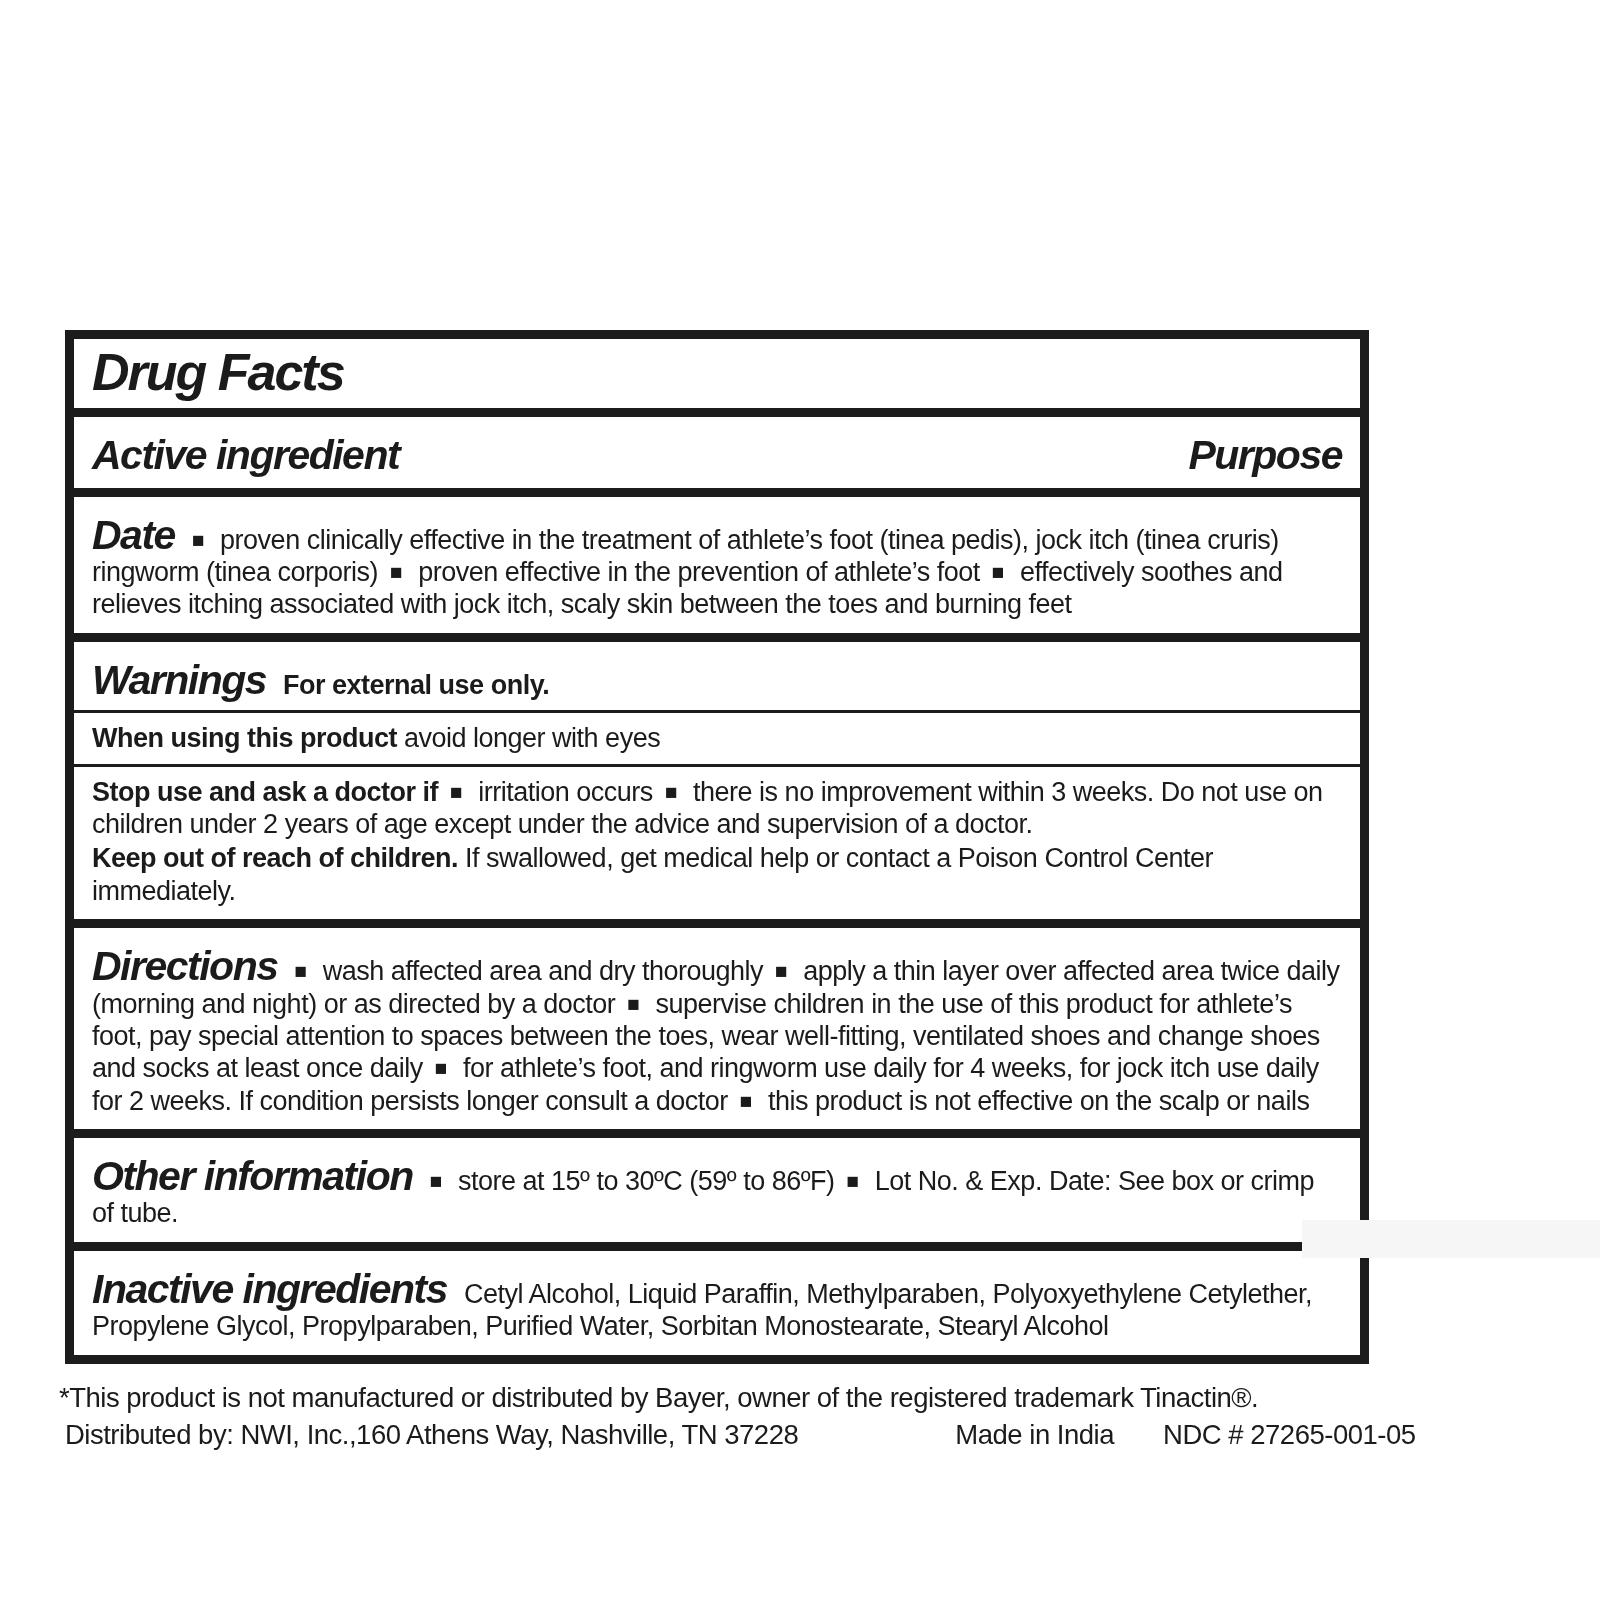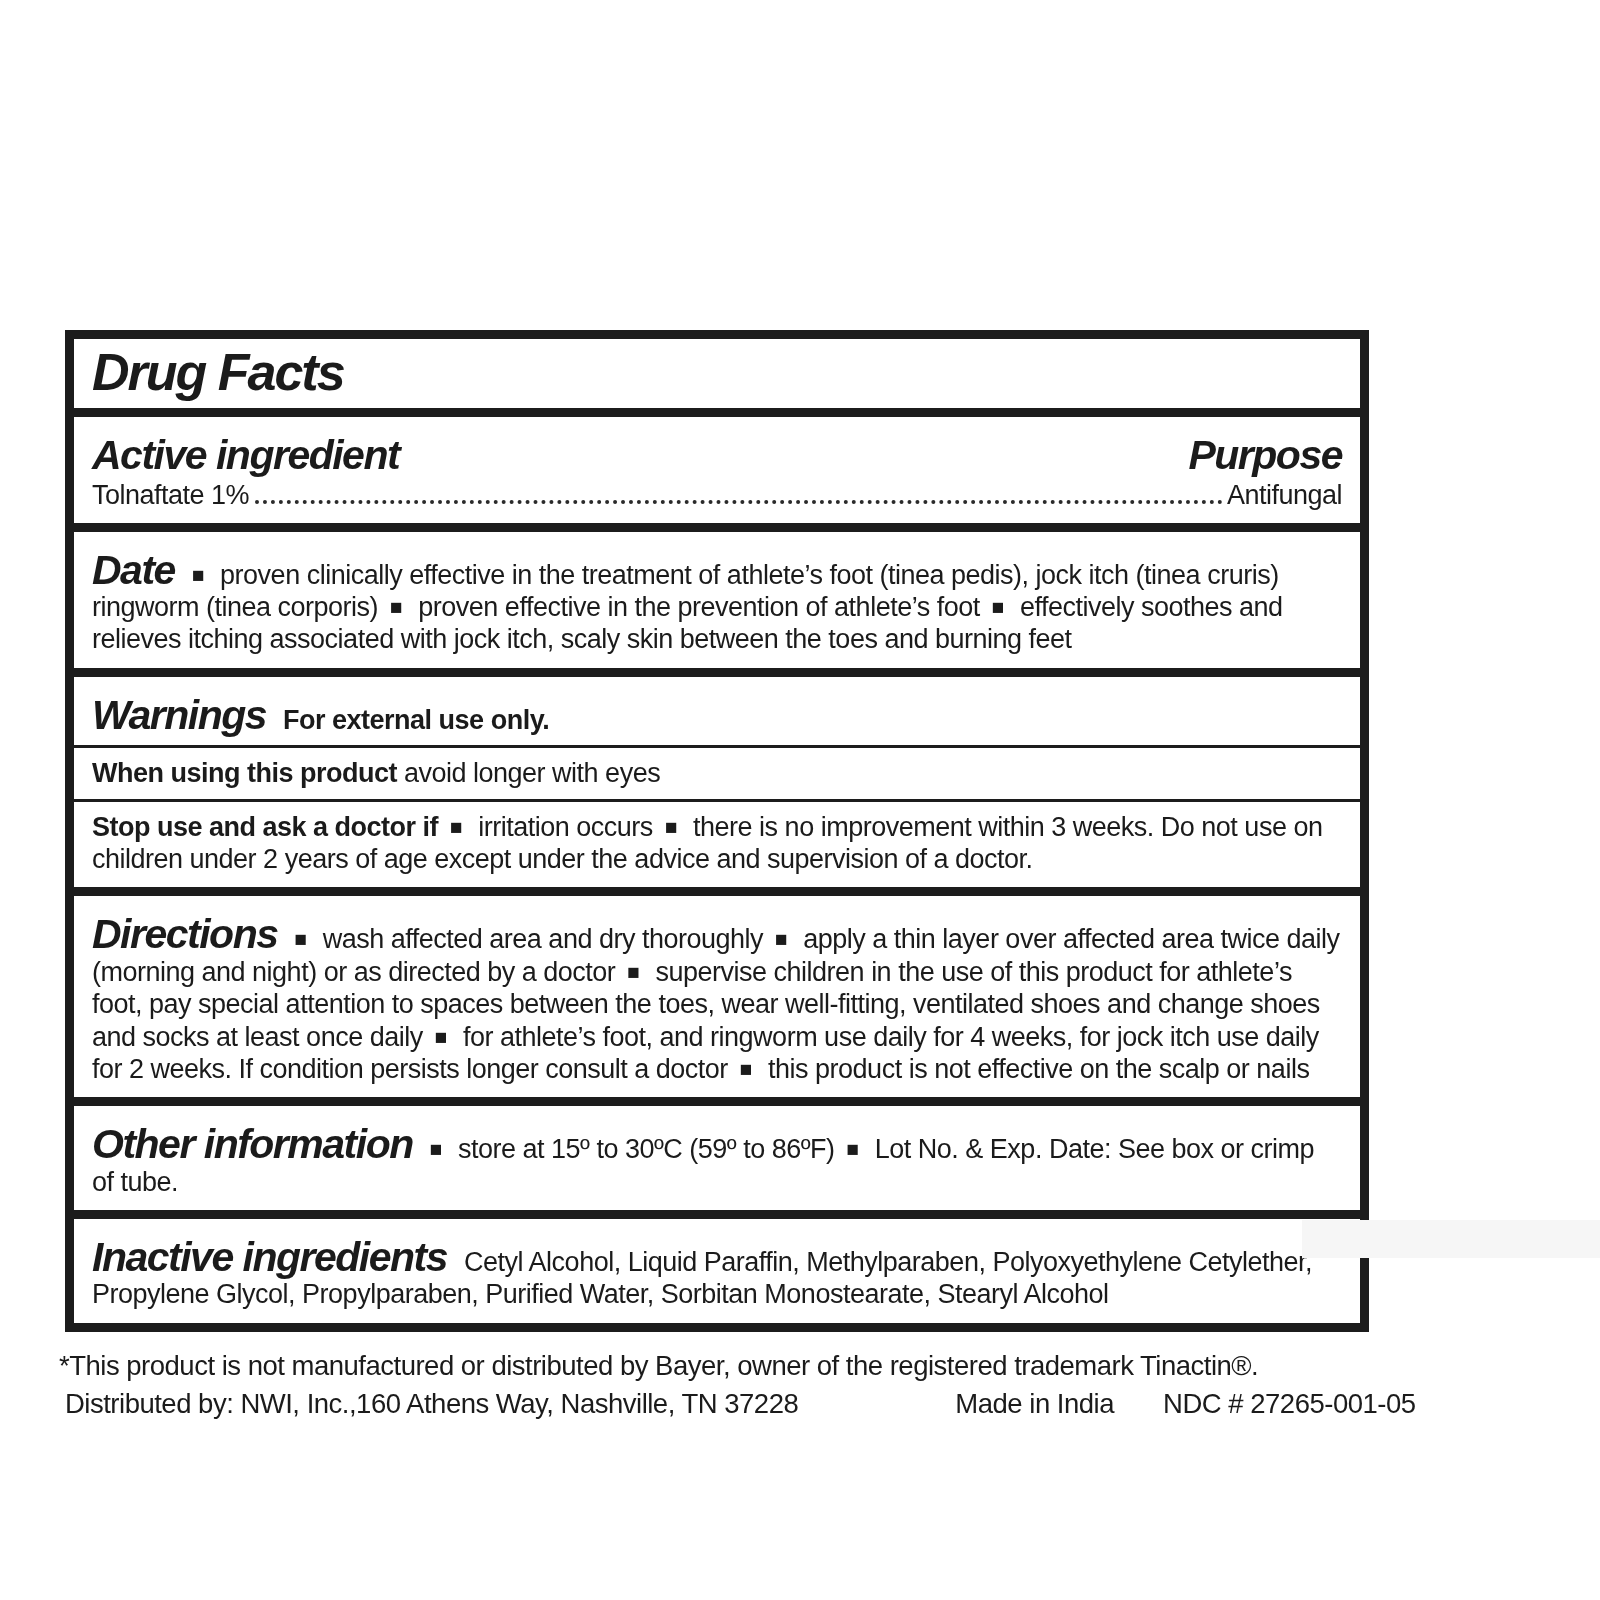--- a/index.html
+++ b/index.html
@@ -120,25 +120,20 @@
       <h1 class="title">Drug Facts</h1>
     </div>
 
     <div class="divider"></div>
 
     <div class="section">
       <div class="ai-row">
         <span class="sec-heading">Active ingredient</span>
         <span class="sec-heading">Purpose</span>
       </div>
-      <div class="leader-row">
-        <span>Tolnaftate 1%</span>
-        <span class="leader"></span>
-        <span>Antifungal</span>
-      </div>
     </div>
 
     <div class="divider"></div>
 
     <div class="section">
       <p class="body">
         <span class="sec-heading inline">Date</span>
         <span class="bullet first">■</span>
         <span>proven clinically effective in the treatment of athlete’s foot (tinea pedis), jock itch (tinea cruris) ringworm (tinea corporis)</span>
         <span class="bullet">■</span>
@@ -161,20 +156,24 @@
         <span>avoid longer with eyes</span>
       </p>
       <hr class="rule">
       <p class="body warn-block">
         <span class="bold">Stop use and ask a doctor if</span>
         <span class="bullet">■</span>
         <span>irritation occurs</span>
         <span class="bullet">■</span>
         <span>there is no improvement within 3 weeks.</span>
         <span>Do not use on children under 2 years of age except under the advice and supervision of a doctor.</span>
+      </p>
+      <p class="body warn-block">
+        <span class="bold">Keep out of reach of children.</span>
+        <span>If swallowed, get medical help or contact a Poison Control Center immediately.</span>
       </p>
     </div>
 
     <div class="divider"></div>
 
     <div class="section">
       <p class="body">
         <span class="sec-heading inline">Directions</span>
         <span class="bullet first">■</span>
         <span>wash affected area and dry thoroughly</span>

